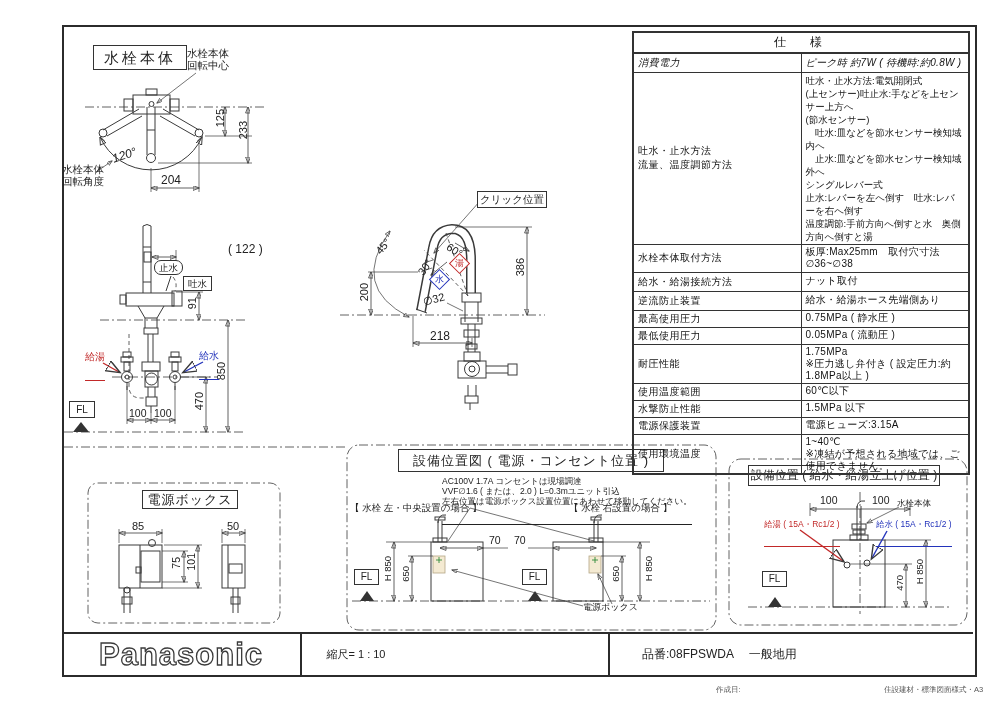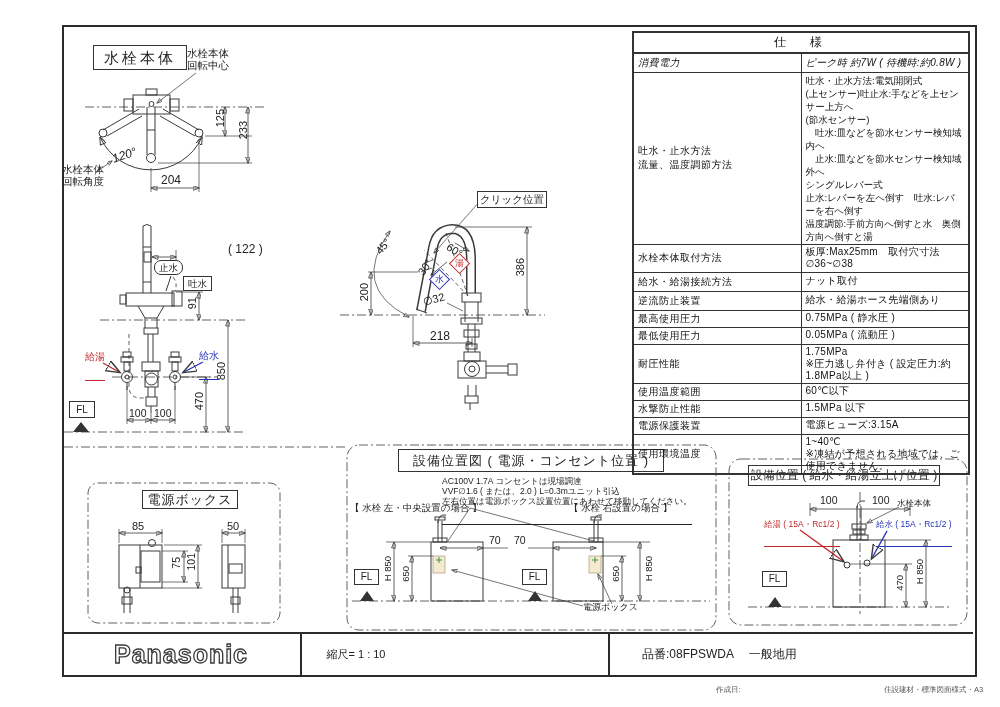--- a/index.html
+++ b/index.html
@@ -3,21 +3,21 @@
 <meta charset="utf-8">
 <style>
   html,body{margin:0;padding:0;background:#fff;}
   #sheet{position:relative;width:1000px;height:707px;background:#ffffff;overflow:hidden;
          font-family:"Liberation Sans","DejaVu Sans",sans-serif;color:#222;}
   
   #frame{position:absolute;left:62px;top:25px;width:911px;height:648px;border:2px solid #2b2b2b;}
   #tblock{position:absolute;left:62px;top:632px;width:911px;height:41px;border-top:2px solid #2b2b2b;}
   .tcell{position:absolute;top:0;height:41px;line-height:41px;white-space:nowrap;overflow:hidden;}
   .tsep{border-left:2px solid #2b2b2b;}
-  #logo{font-weight:bold;font-size:25px;letter-spacing:1px;color:#fff;
+  #logo{font-weight:bold;font-size:31px;letter-spacing:1px;color:#fff;
         -webkit-text-stroke:1.3px #3a3a3a;text-align:center;}
   
   .t{position:absolute;white-space:pre-line;line-height:1.18;color:#222;}
   .vt{position:absolute;writing-mode:vertical-rl;transform:rotate(180deg);white-space:nowrap;color:#222;}
   .bx{position:absolute;border:1.2px solid #333;background:#fff;text-align:center;
       white-space:nowrap;color:#222;}
   .red{color:#c22929;} .blue{color:#2333bb;}
   .unl{border-bottom:1px solid currentColor;padding-bottom:17px;}
   .f7{font-size:7.5px;} .f85{font-size:8.5px;} .f9{font-size:9px;} .f95{font-size:9.5px;}
   .f10{font-size:10px;} .f105{font-size:10.5px;} .f11{font-size:11px;} .f12{font-size:12px;}

